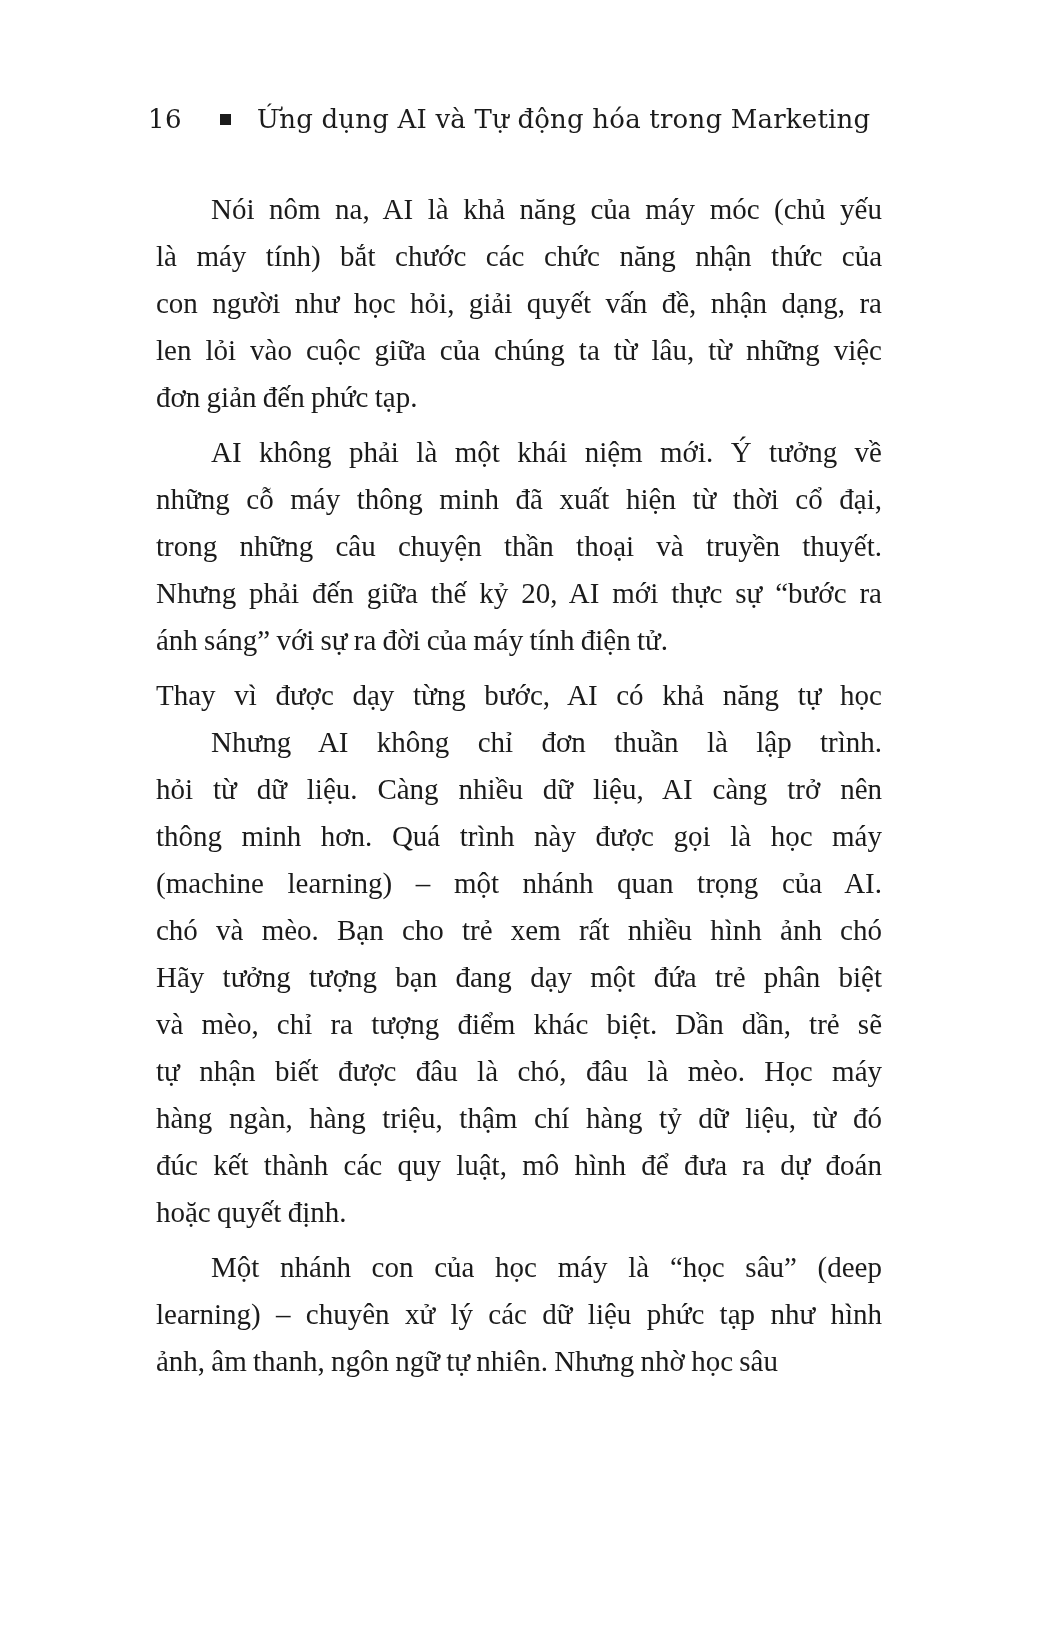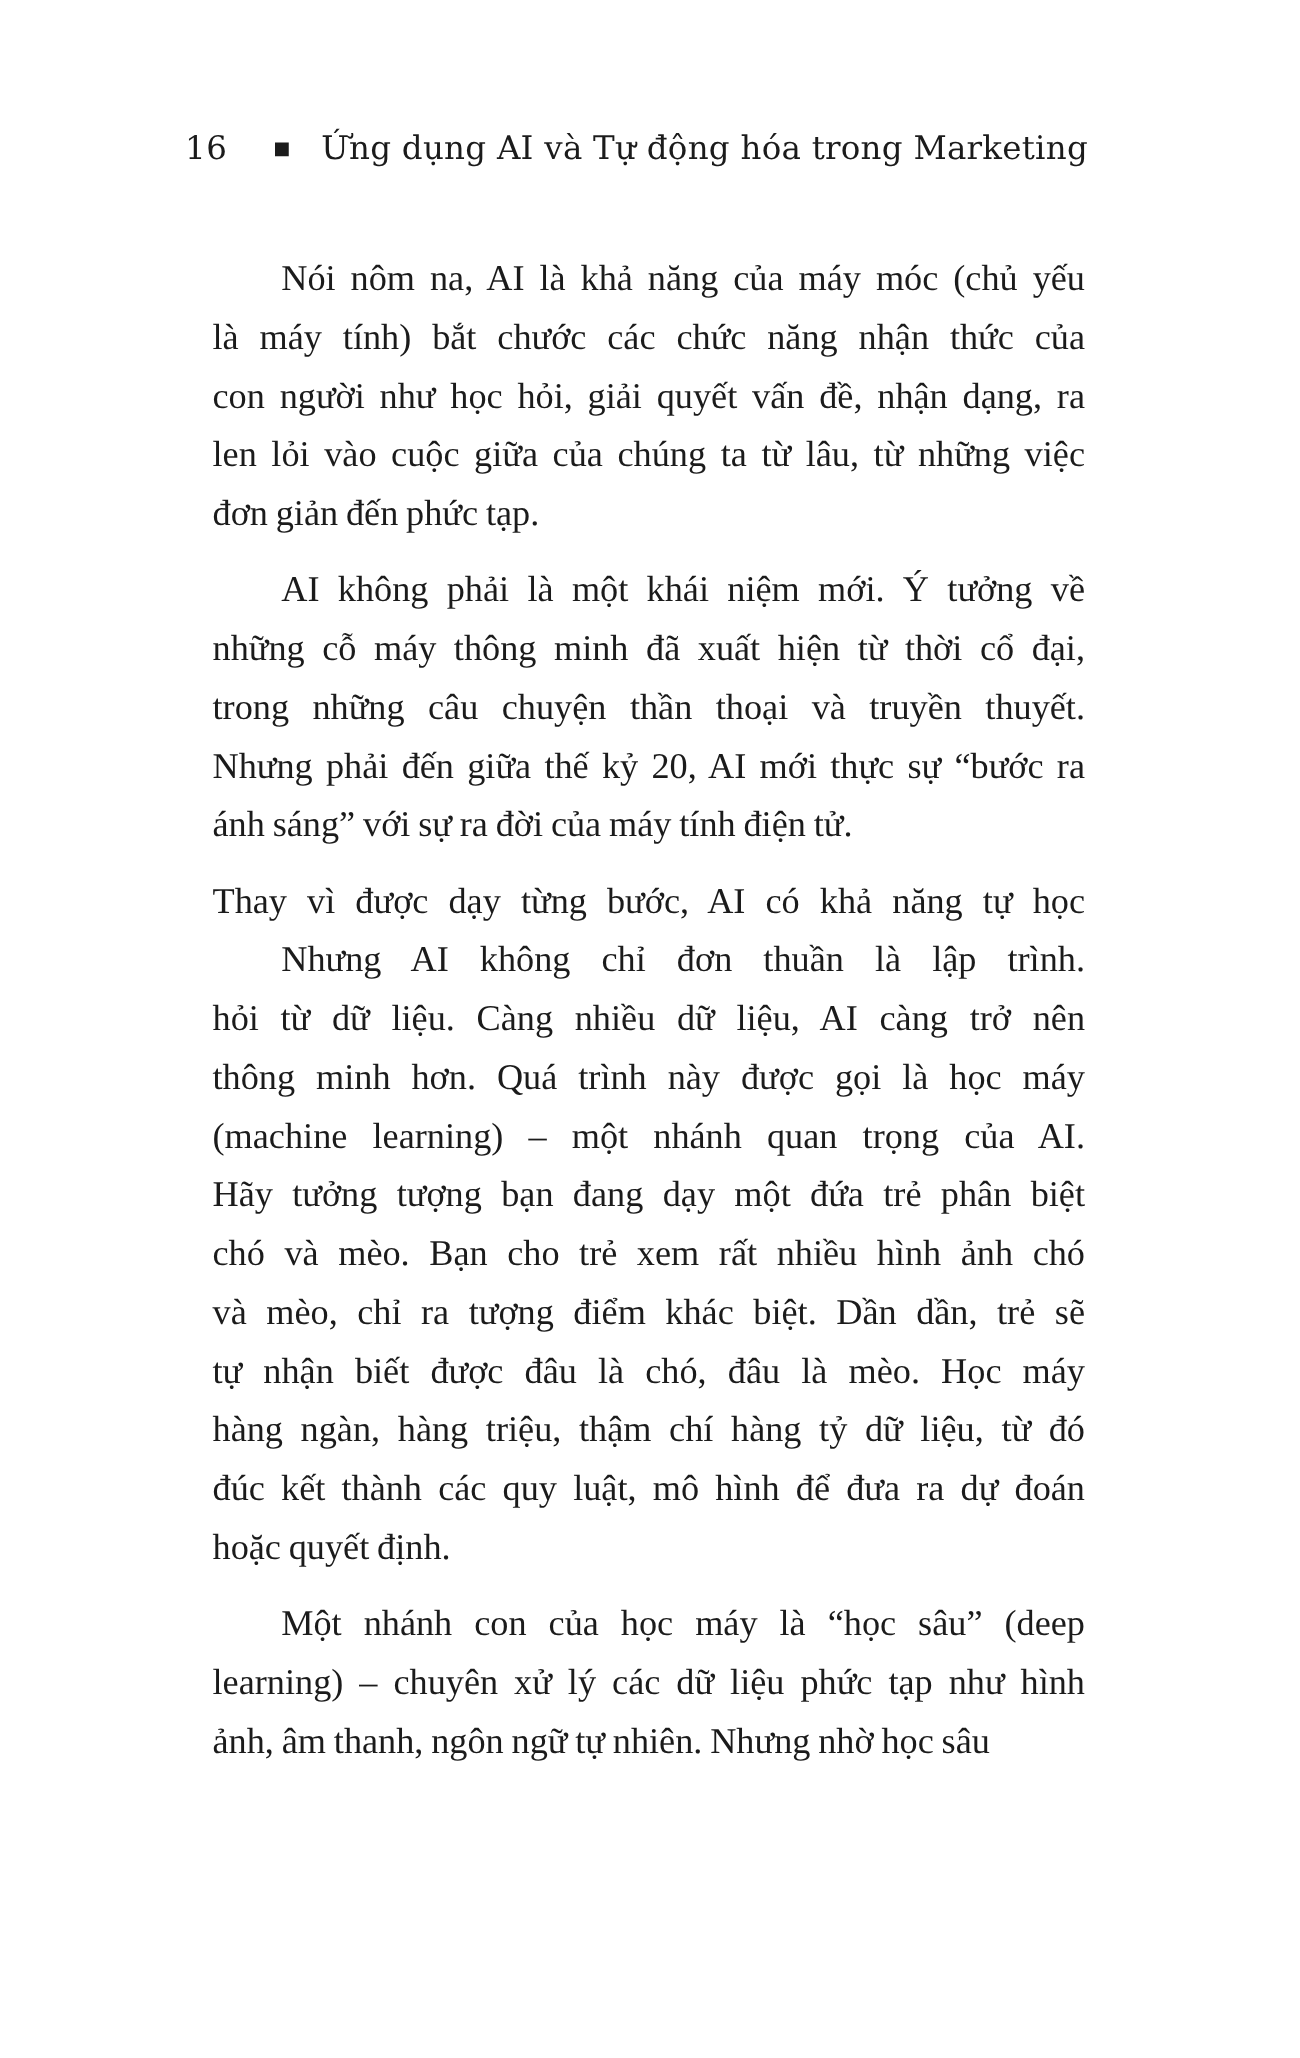--- a/index.html
+++ b/index.html
@@ -48,21 +48,21 @@
   .body-text {
     position: absolute;
     top: 186px;
     left: 156px;
     width: 726px;
     font-size: 29px;
     line-height: 47px;
     color: #1b1b1b;
     word-spacing: -1px;
   }
-  .paragraph { margin: 14px; }
+  .paragraph { margin: 0; }
   .paragraph + .paragraph { margin-top: 8px; }
   .line {
     text-align: justify;
     text-align-last: justify;
     height: 47px;
     overflow: visible;
   }
   .line.first { text-indent: 55px; }
   .line.last { text-align-last: left; }
 </style>
@@ -91,22 +91,22 @@
         <div class="line">trong những câu chuyện thần thoại và truyền thuyết.</div>
         <div class="line">Nhưng phải đến giữa thế kỷ 20, AI mới thực sự “bước ra</div>
         <div class="line last">ánh sáng” với sự ra đời của máy tính điện tử.</div>
       </div>
       <div class="paragraph">
         <div class="line">Thay vì được dạy từng bước, AI có khả năng tự học</div>
         <div class="line first">Nhưng AI không chỉ đơn thuần là lập trình.</div>
         <div class="line">hỏi từ dữ liệu. Càng nhiều dữ liệu, AI càng trở nên</div>
         <div class="line">thông minh hơn. Quá trình này được gọi là học máy</div>
         <div class="line">(machine learning) – một nhánh quan trọng của AI.</div>
+        <div class="line">chó và mèo. Bạn cho trẻ xem rất nhiều hình ảnh chó</div>
         <div class="line">Hãy tưởng tượng bạn đang dạy một đứa trẻ phân biệt</div>
-        <div class="line">chó và mèo. Bạn cho trẻ xem rất nhiều hình ảnh chó</div>
         <div class="line">và mèo, chỉ ra tượng điểm khác biệt. Dần dần, trẻ sẽ</div>
         <div class="line">tự nhận biết được đâu là chó, đâu là mèo. Học máy</div>
         <div class="line">hàng ngàn, hàng triệu, thậm chí hàng tỷ dữ liệu, từ đó</div>
         <div class="line">đúc kết thành các quy luật, mô hình để đưa ra dự đoán</div>
         <div class="line last">hoặc quyết định.</div>
       </div>
       <div class="paragraph">
         <div class="line first">Một nhánh con của học máy là “học sâu” (deep</div>
         <div class="line">learning) – chuyên xử lý các dữ liệu phức tạp như hình</div>
         <div class="line last">ảnh, âm thanh, ngôn ngữ tự nhiên. Nhưng nhờ học sâu</div>

